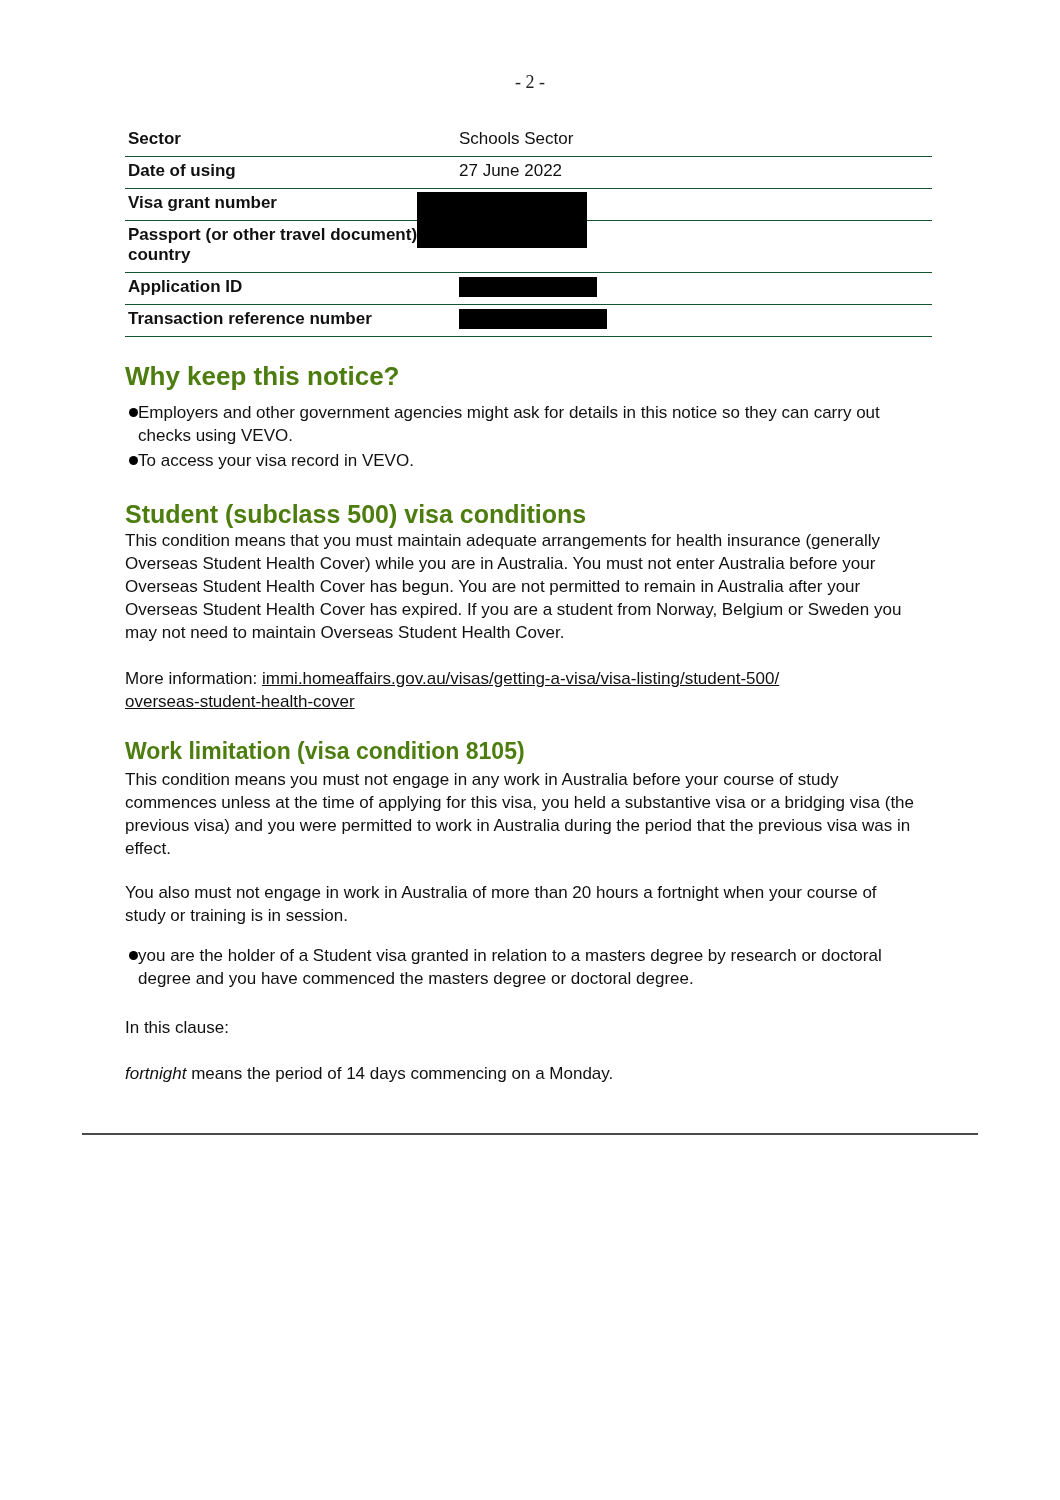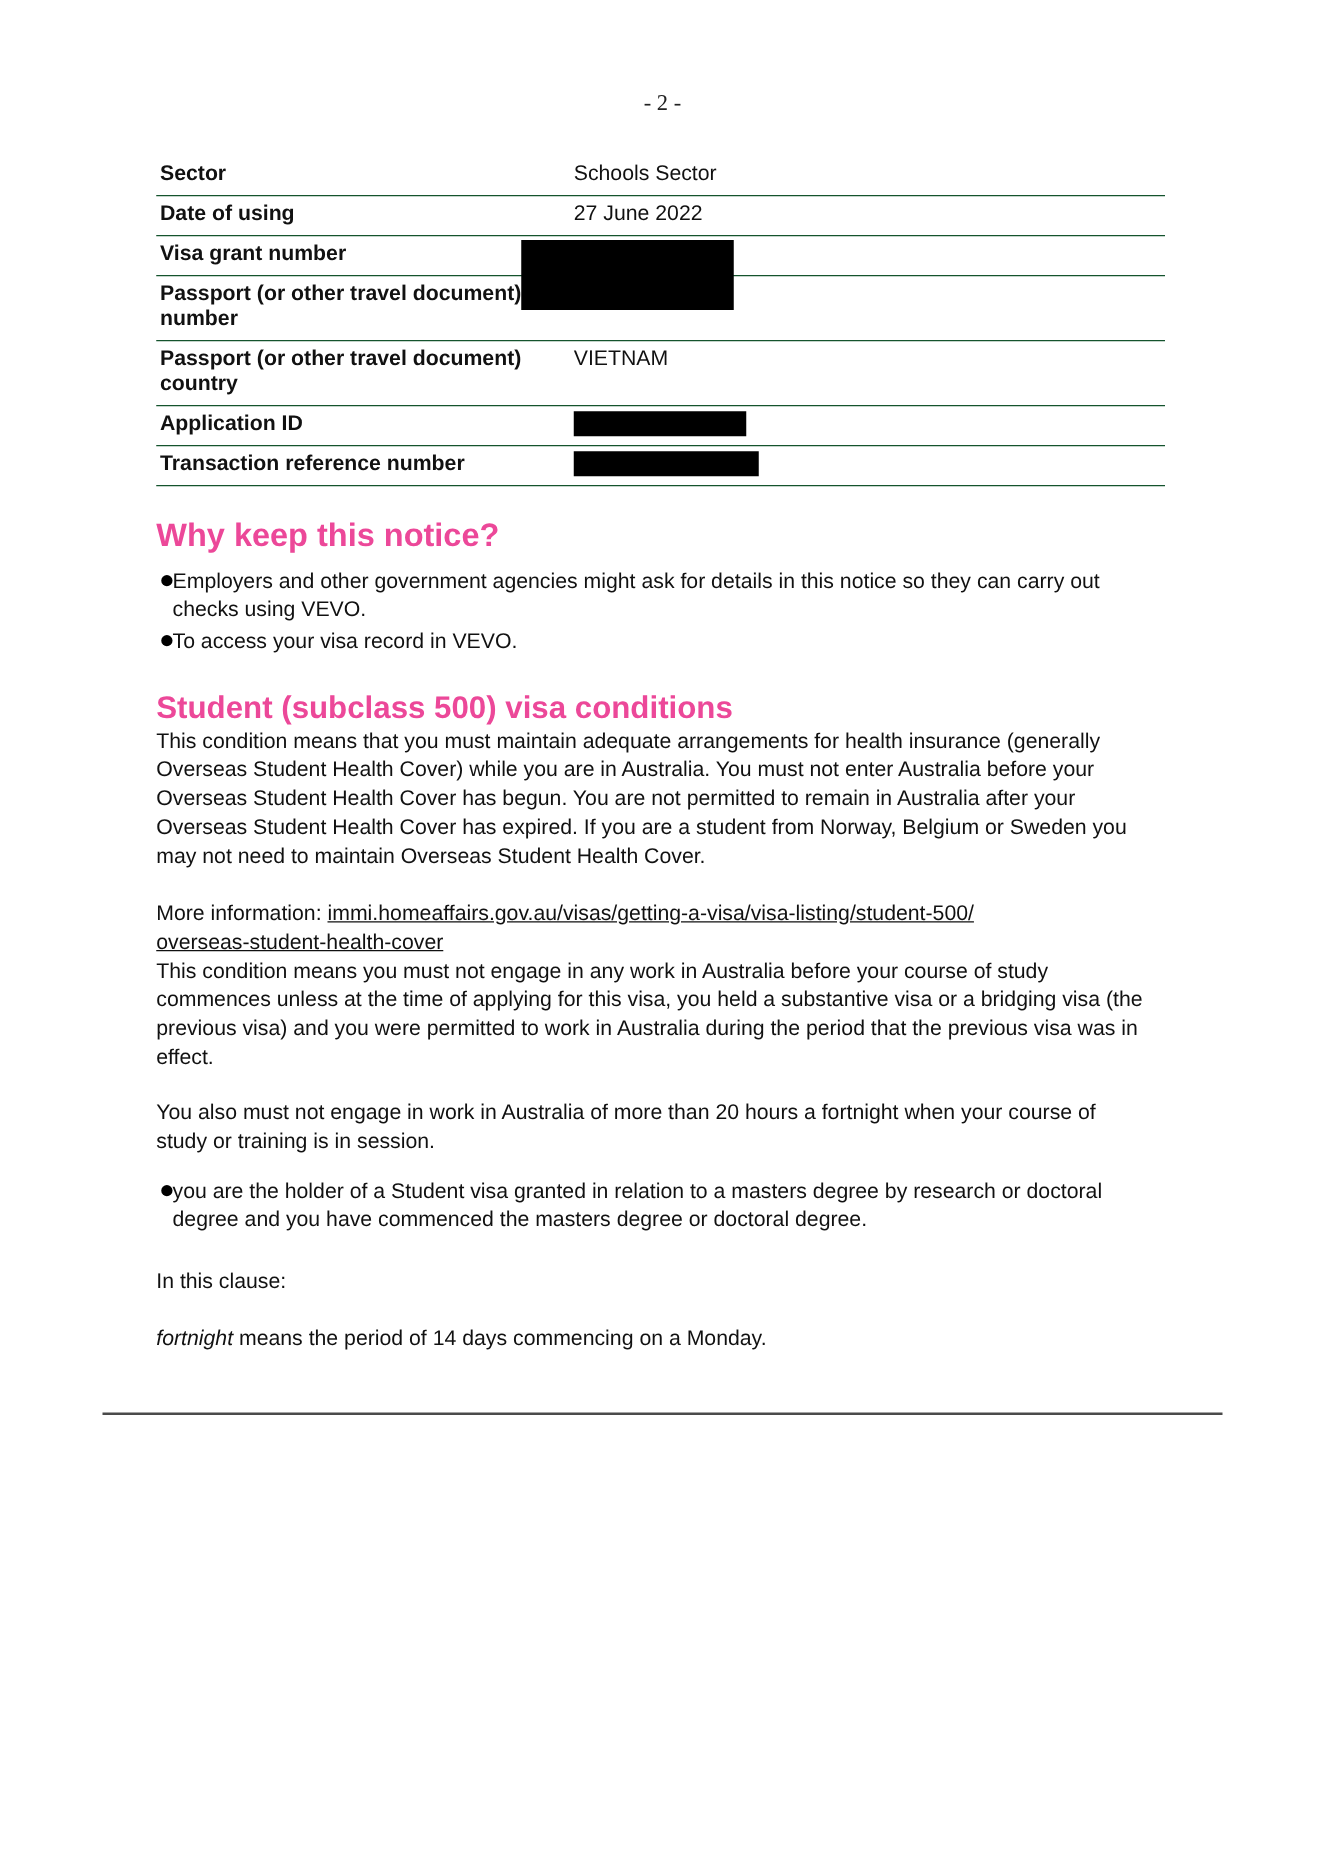--- a/index.html
+++ b/index.html
@@ -41,21 +41,21 @@
     position: absolute;
     left: 292px; top: 3px;
     width: 170px; height: 56px;
     z-index: 2;
   }
   .redact-sm { display: inline-block; vertical-align: -5px; }
   .redact-app { width: 138px; height: 20px; }
   .redact-trn { width: 148px; height: 20px; }
 
   
-  h1, h2, h3 { margin: 0; color: #ec4899; }
+  h1, h2, h3 { margin: 0; color: #4d7c0f; }
   .h-why   { font-size: 26px; line-height: 30px; margin: 24px 0 10px 0; }
   .h-cond  { font-size: 25px; line-height: 29px; margin: 28px 0 0 0; }
   .h-sub   { font-size: 23px; line-height: 27px; margin: 2px 0 4px 0; }
   .h-work  { font-size: 23px; line-height: 27px; margin: 25px 0 3px 0; }
 
   
   p { margin: 0; max-width: 792px; line-height: 23px; }
   .gap-sm { margin-top: 21px; }
   .gap-md { margin-top: 23px; }
   .gap-lg { margin-top: 26px; }
@@ -98,24 +98,20 @@
     <div class="trow">
       <span class="lbl">Date of using</span>
       <span class="val">27 June 2022</span>
     </div>
     <div class="trow">
       <span class="lbl">Visa grant number</span>
       <span class="val"></span>
       <span class="redact redact-lg"></span>
     </div>
     <div class="trow">
-      <span class="lbl">Passport (or other travel document) number</span>
-      <span class="val"></span>
-    </div>
-    <div class="trow">
       <span class="lbl">Passport (or other travel document) country</span>
       <span class="val">VIETNAM</span>
     </div>
     <div class="trow">
       <span class="lbl">Application ID</span>
       <span class="val"><span class="redact redact-sm redact-app"></span></span>
     </div>
     <div class="trow">
       <span class="lbl">Transaction reference number</span>
       <span class="val"><span class="redact redact-sm redact-trn"></span></span>
@@ -133,20 +129,21 @@
       <span class="dot"></span>
       <span class="btext">To access your visa record in VEVO.</span>
     </div>
   </div>
 
   <h1 class="h-cond">Student (subclass 500) visa conditions</h1>
   <p>This condition means that you must maintain adequate arrangements for health insurance (generally Overseas Student Health Cover) while you are in Australia. You must not enter Australia before your Overseas Student Health Cover has begun. You are not permitted to remain in Australia after your Overseas Student Health Cover has expired. If you are a student from Norway, Belgium or Sweden you may not need to maintain Overseas Student Health Cover.</p>
 
   <p class="gap-md"><span>More information: </span><span class="link"><span>immi.homeaffairs.gov.au/visas/getting-a-visa/visa-listing/student-500/</span><br><span>overseas-student-health-cover</span></span></p>
 
+  <h2 class="h-work">Work limitation (visa condition 8105)</h2>
   <p>This condition means you must not engage in any work in Australia before your course of study commences unless at the time of applying for this visa, you held a substantive visa or a bridging visa (the previous visa) and you were permitted to work in Australia during the period that the previous visa was in effect.</p>
   <p class="gap-sm">You also must not engage in work in Australia of more than 20 hours a fortnight when your course of study or training is in session.</p>
 
   <div class="bullets bullets-2">
     <div class="bullet">
       <span class="dot"></span>
       <span class="btext">you are the holder of a Student visa granted in relation to a masters degree by research or doctoral degree and you have commenced the masters degree or doctoral degree.</span>
     </div>
   </div>
 

